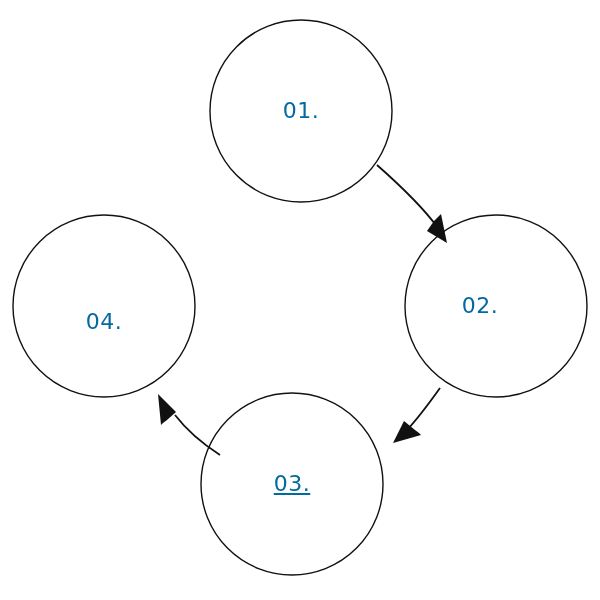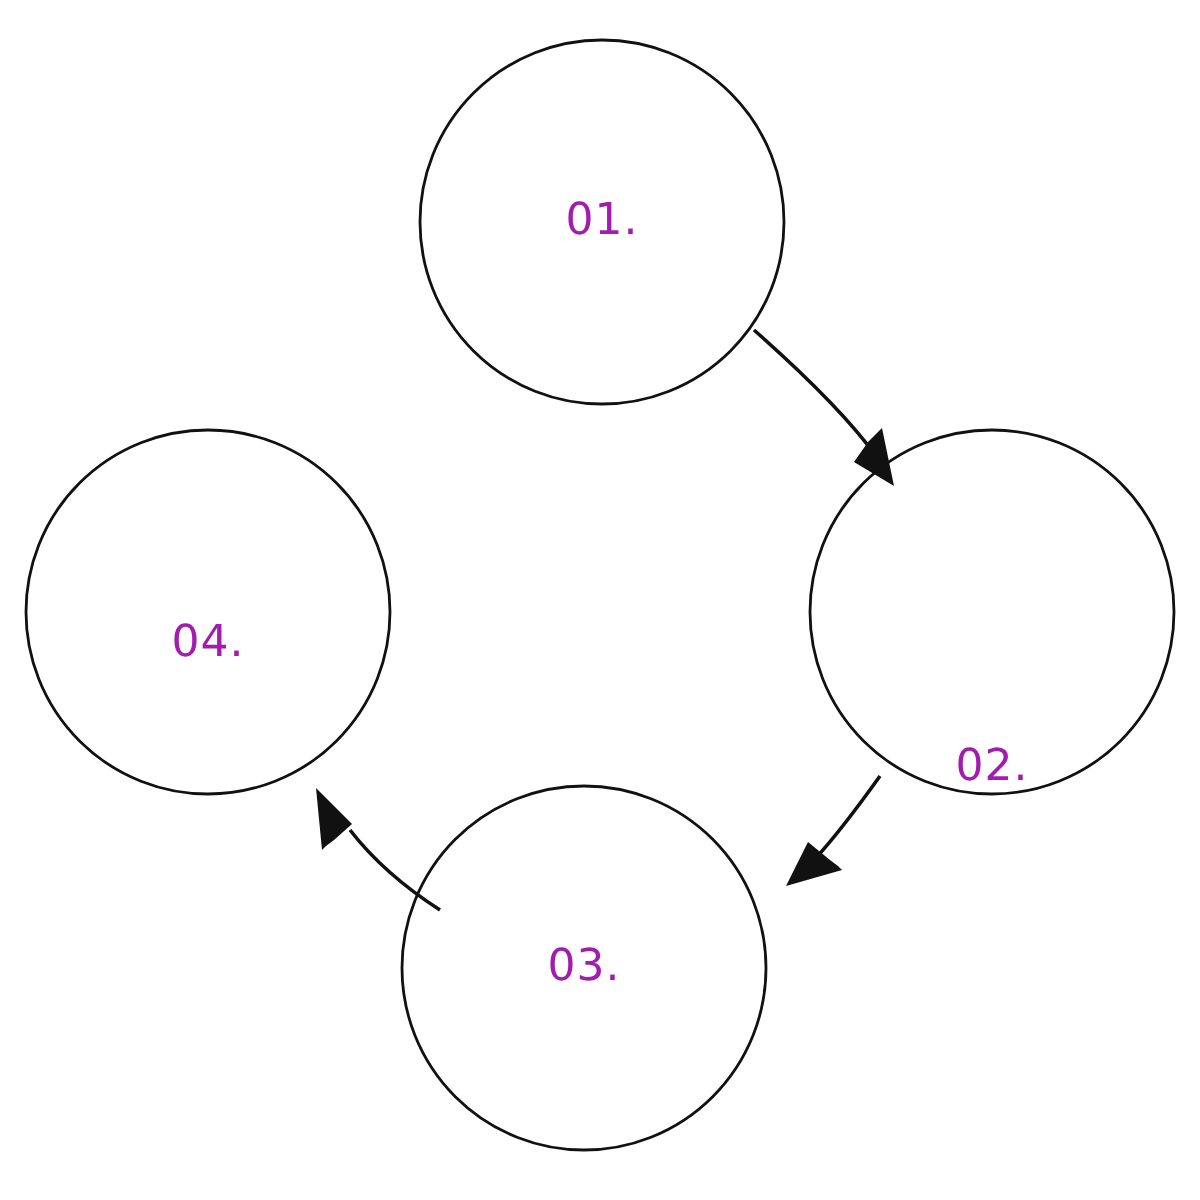--- a/index.html
+++ b/index.html
@@ -38,21 +38,21 @@
     fill: #111111;
     stroke: none;
   }
   .node-label-group {
     position: absolute;
     display: flex;
     flex-direction: column;
     align-items: center;
     justify-content: center;
     text-align: center;
-    color: #a21caf;
+    color: #0369a1;
     pointer-events: none;
   }
   .node-index {
     font-size: 22px;
     line-height: 1.1;
     letter-spacing: 0.5px;
     font-weight: 400;
   }
   .node-title {
     font-size: 33px;
@@ -83,25 +83,25 @@
 
     <path class="flow-arrow" d="M 220,455 Q 192,437 175,415"></path>
     <polygon class="arrow-head" points="158,394 176,412 167,420 163,423 161,425"></polygon>
 
   </svg>
 
   <div class="node-label-group" style="left:211px; top:21px; width:180px; height:180px;">
     <span class="node-index">01.</span>
   </div>
 
-  <div class="node-label-group" style="left:406px; top:216px; width:180px; height:180px;justify-content:flex-end;">
+  <div class="node-label-group" style="left:390px; top:216px; width:180px; height:180px;">
     <span class="node-index">02.</span>
   </div>
 
-  <div class="node-label-group" style="left:202px; top:394px; width:180px; height:180px;">
+  <div class="node-label-group" style="left:202px; top:394px; width:180px; height:180px;text-decoration:underline;">
     <span class="node-index">03.</span>
   </div>
 
   <div class="node-label-group" style="left:14px; top:232px; width:180px; height:180px;">
     <span class="node-index">04.</span>
   </div>
 
 </div>
 
 </body></html>

